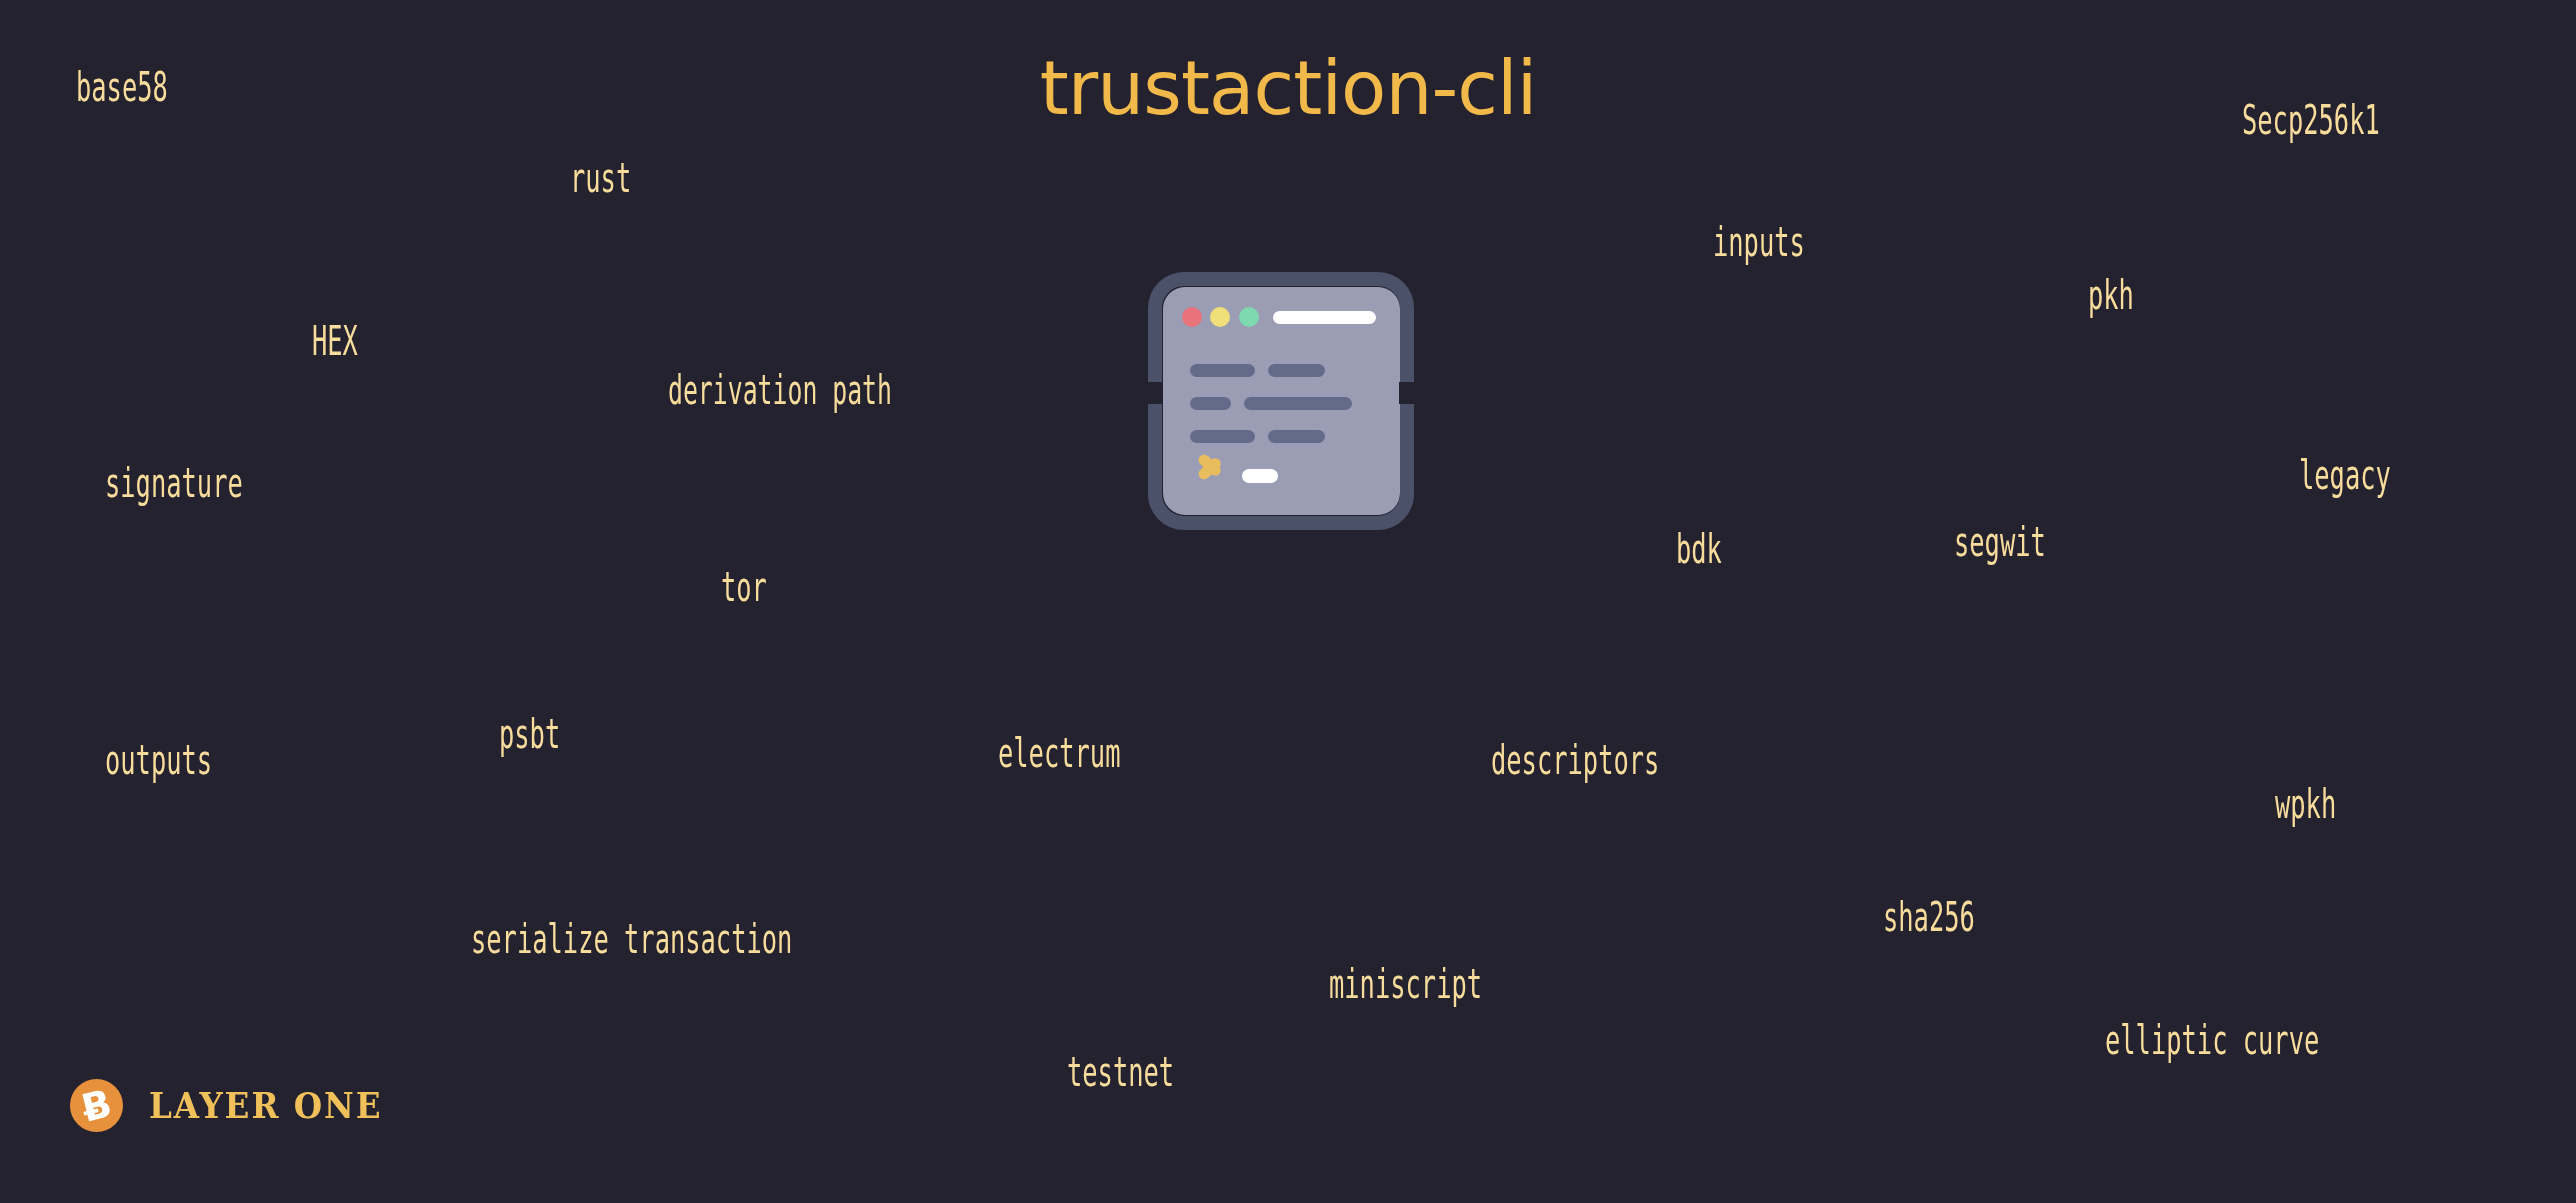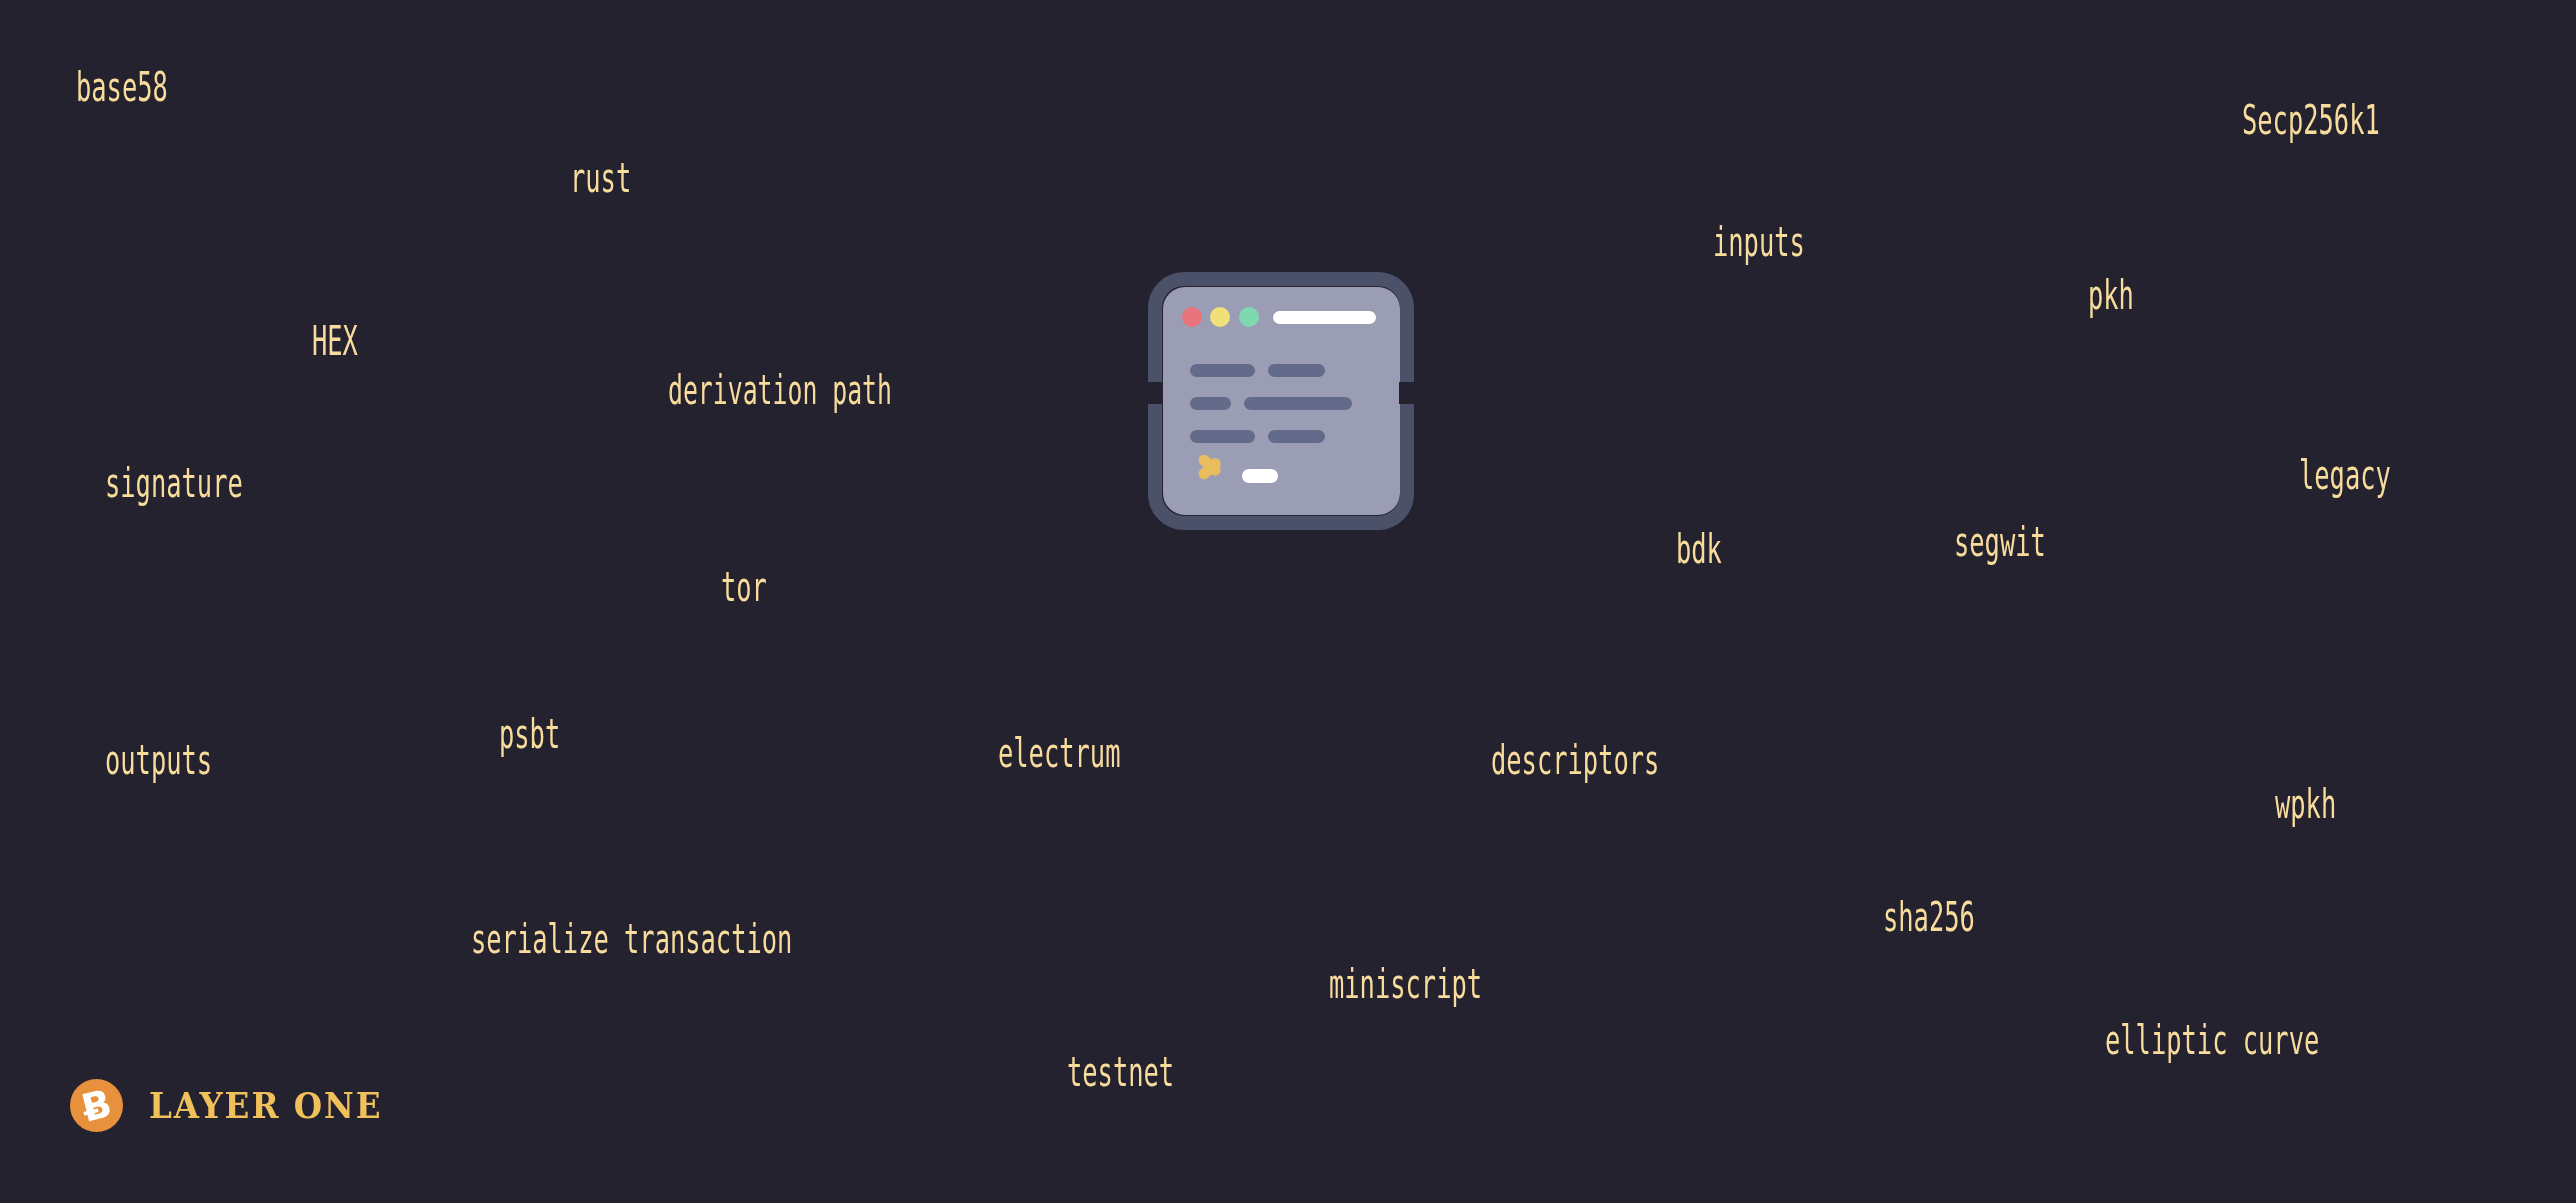--- a/index.html
+++ b/index.html
@@ -164,20 +164,21 @@
     white-space:nowrap;
     transform:scaleX(0.93);
     transform-origin:left center;
   }
 </style>
 </head>
 <body>
 
 <div id="stage">
 
+  <div id="title">trustaction-cli</div>
 
   <div id="word-cloud">
       <div class="cloud-word" style="left: 76px; top: 67px; font-size: 41px; color: rgb(247, 220, 156);">base58</div>
       <div class="cloud-word" style="left: 570px; top: 158px; font-size: 41px; color: rgb(247, 220, 156);">rust</div>
       <div class="cloud-word" style="left: 312px; top: 321px; font-size: 41px; color: rgb(247, 220, 156);">HEX</div>
       <div class="cloud-word" style="left: 668px; top: 370px; font-size: 40px; color: rgb(247, 220, 156);">derivation path</div>
       <div class="cloud-word" style="left: 105px; top: 463px; font-size: 41px; color: rgb(247, 220, 156);">signature</div>
       <div class="cloud-word" style="left: 721px; top: 567px; font-size: 41px; color: rgb(247, 220, 156);">tor</div>
       <div class="cloud-word" style="left: 105px; top: 740px; font-size: 41px; color: rgb(247, 220, 156);">outputs</div>
       <div class="cloud-word" style="left: 499px; top: 714px; font-size: 41px; color: rgb(247, 220, 156);">psbt</div>

